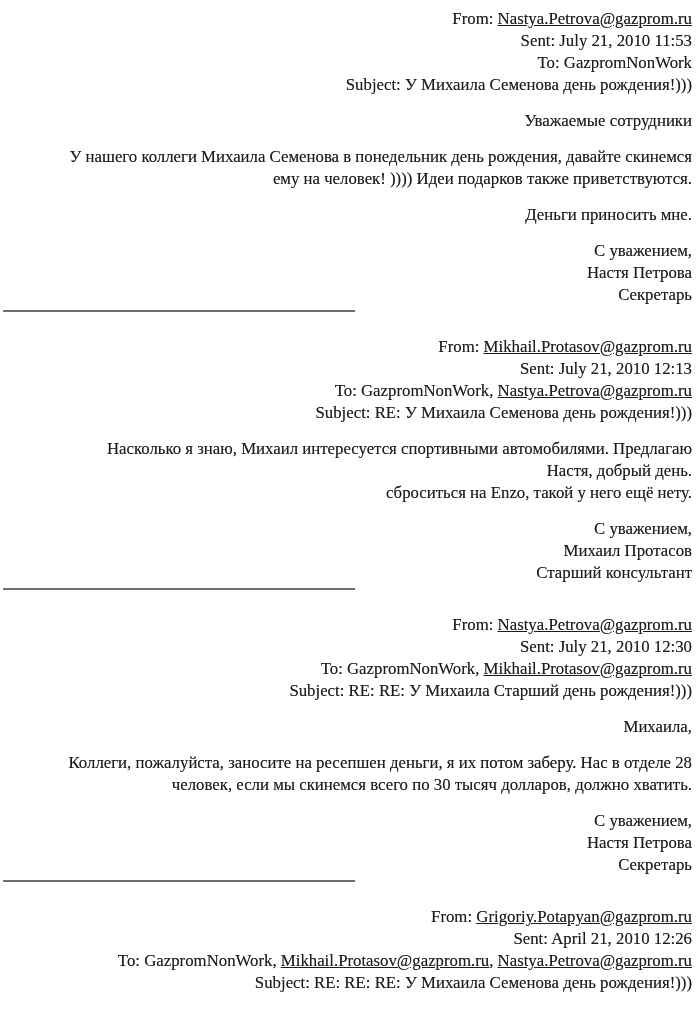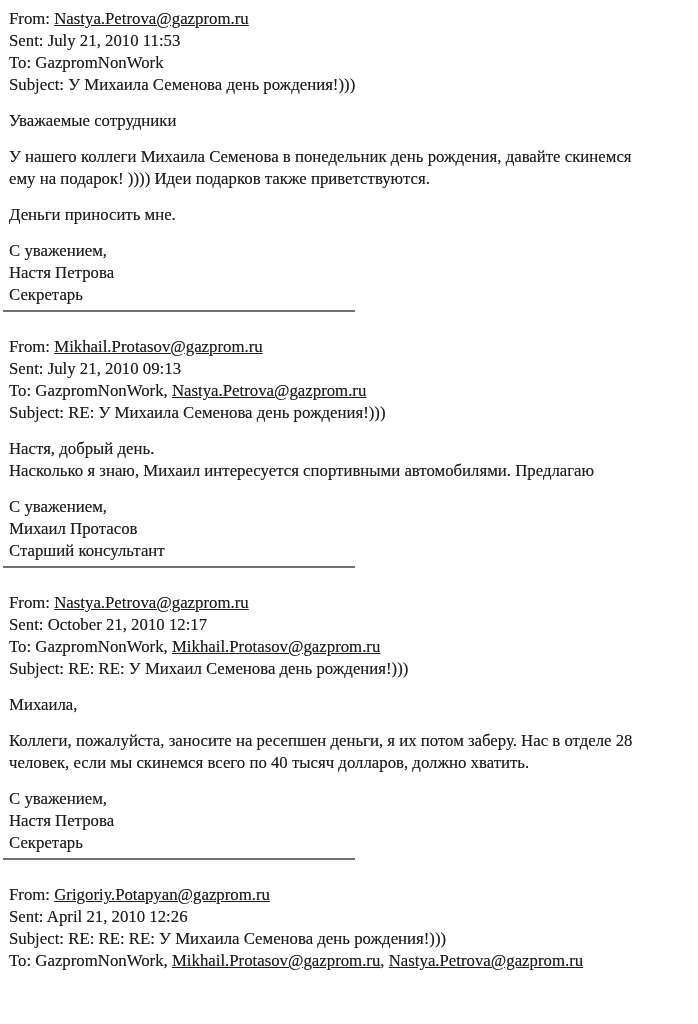--- a/index.html
+++ b/index.html
@@ -20,21 +20,21 @@
     white-space: nowrap;
   }
   .blank { height: 14px; }
   .addr, .link { text-decoration: underline; }
   .divider {
     height: 2px;
     width: 352px;
     background: #6f6f6f;
     margin: 4px 0 10px -6px;
   }
-  section.email { display: block; }
+  section.email { display: block; text-align: right; }
 </style>
 </head>
 <body>
 
 <section class="email">
   <div class="hline">
     <span>From:</span>
     <span class="addr">Nastya.Petrova@gazprom.ru</span>
   </div>
   <div class="hline">
@@ -46,102 +46,103 @@
     <span>GazpromNonWork</span>
   </div>
   <div class="hline">
     <span>Subject:</span>
     <span>У Михаила Семенова день рождения!)))</span>
   </div>
   <div class="blank"></div>
   <div class="line">Уважаемые сотрудники</div>
   <div class="blank"></div>
   <div class="line">У нашего коллеги Михаила Семенова в понедельник день рождения, давайте скинемся</div>
-  <div class="line">ему на подарок! )))) Идеи подарков также приветствуются.</div>
+  <div class="line">ему на человек! )))) Идеи подарков также приветствуются.</div>
   <div class="blank"></div>
   <div class="line">Деньги приносить мне.</div>
   <div class="blank"></div>
   <div class="line">С уважением,</div>
   <div class="line">Настя Петрова</div>
   <div class="line">Секретарь</div>
 </section>
 
 <div class="divider"></div>
 <div class="blank"></div>
 
 <section class="email">
   <div class="hline">
     <span>From:</span>
     <span class="addr">Mikhail.Protasov@gazprom.ru</span>
   </div>
   <div class="hline">
     <span>Sent:</span>
-    <span>July 21, 2010 09:13</span>
+    <span>July 21, 2010 12:13</span>
   </div>
   <div class="hline">
     <span>To:</span>
     <span>GazpromNonWork, </span><span class="link">Nastya.Petrova@gazprom.ru</span>
   </div>
   <div class="hline">
     <span>Subject:</span>
     <span>RE: У Михаила Семенова день рождения!)))</span>
   </div>
   <div class="blank"></div>
+  <div class="line">Насколько я знаю, Михаил интересуется спортивными автомобилями. Предлагаю</div>
   <div class="line">Настя, добрый день.</div>
-  <div class="line">Насколько я знаю, Михаил интересуется спортивными автомобилями. Предлагаю</div>
+  <div class="line">сброситься на Enzo, такой у него ещё нету.</div>
   <div class="blank"></div>
   <div class="line">С уважением,</div>
   <div class="line">Михаил Протасов</div>
   <div class="line">Старший консультант</div>
 </section>
 
 <div class="divider"></div>
 <div class="blank"></div>
 
 <section class="email">
   <div class="hline">
     <span>From:</span>
     <span class="addr">Nastya.Petrova@gazprom.ru</span>
   </div>
   <div class="hline">
     <span>Sent:</span>
-    <span>October 21, 2010 12:17</span>
+    <span>July 21, 2010 12:30</span>
   </div>
   <div class="hline">
     <span>To:</span>
     <span>GazpromNonWork, </span><span class="link">Mikhail.Protasov@gazprom.ru</span>
   </div>
   <div class="hline">
     <span>Subject:</span>
-    <span>RE: RE: У Михаил Семенова день рождения!)))</span>
+    <span>RE: RE: У Михаила Старший день рождения!)))</span>
   </div>
   <div class="blank"></div>
   <div class="line">Михаила,</div>
   <div class="blank"></div>
   <div class="line">Коллеги, пожалуйста, заносите на ресепшен деньги, я их потом заберу. Нас в отделе 28</div>
-  <div class="line">человек, если мы скинемся всего по 40 тысяч долларов, должно хватить.</div>
+  <div class="line">человек, если мы скинемся всего по 30 тысяч долларов, должно хватить.</div>
   <div class="blank"></div>
   <div class="line">С уважением,</div>
   <div class="line">Настя Петрова</div>
   <div class="line">Секретарь</div>
 </section>
 
 <div class="divider"></div>
 <div class="blank"></div>
 
 <section class="email">
   <div class="hline">
     <span>From:</span>
     <span class="addr">Grigoriy.Potapyan@gazprom.ru</span>
   </div>
   <div class="hline">
     <span>Sent:</span>
     <span>April 21, 2010 12:26</span>
   </div>
   <div class="hline">
+    <span>To:</span>
+    <span>GazpromNonWork, </span><span class="link">Mikhail.Protasov@gazprom.ru</span><span>, </span><span class="link">Nastya.Petrova@gazprom.ru</span>
+  </div>
+  <div class="hline">
     <span>Subject:</span>
     <span>RE: RE: RE: У Михаила Семенова день рождения!)))</span>
-  </div>
-  <div class="hline">
-    <span>To:</span>
-    <span>GazpromNonWork, </span><span class="link">Mikhail.Protasov@gazprom.ru</span><span>, </span><span class="link">Nastya.Petrova@gazprom.ru</span>
   </div>
 </section>
 
 </body></html>

